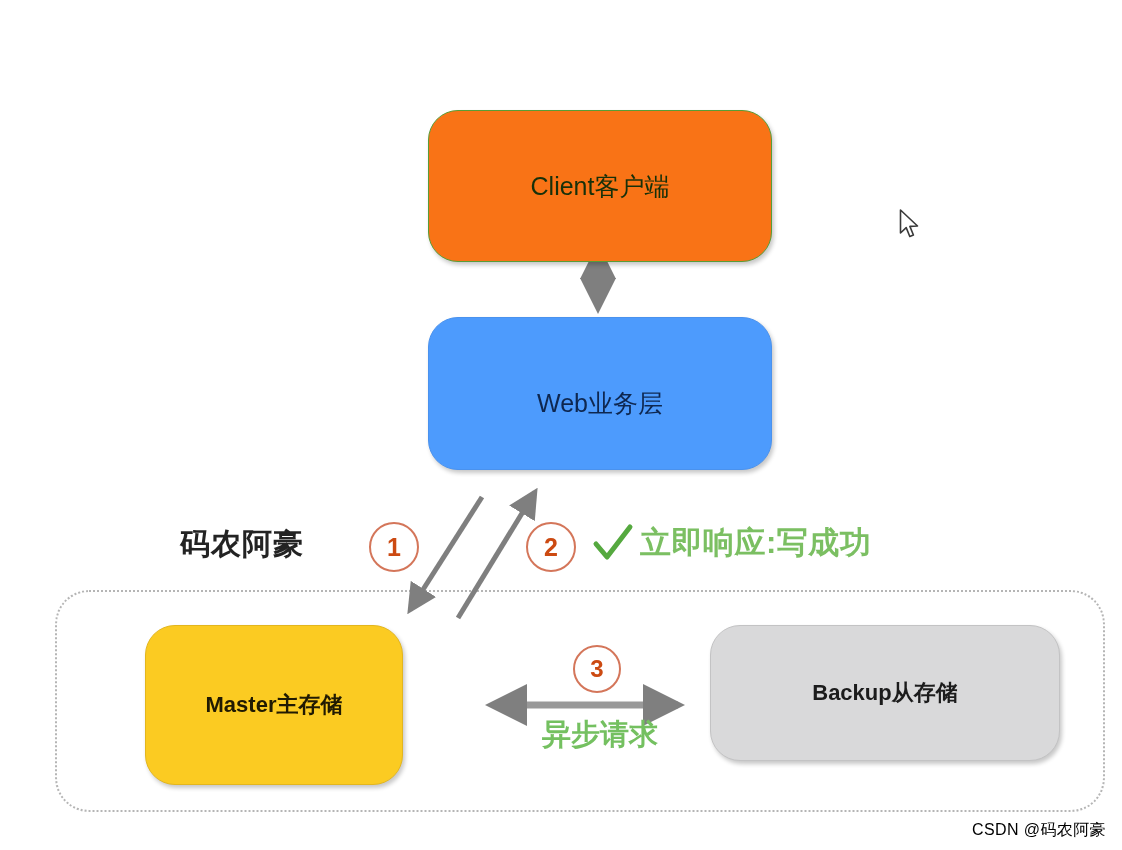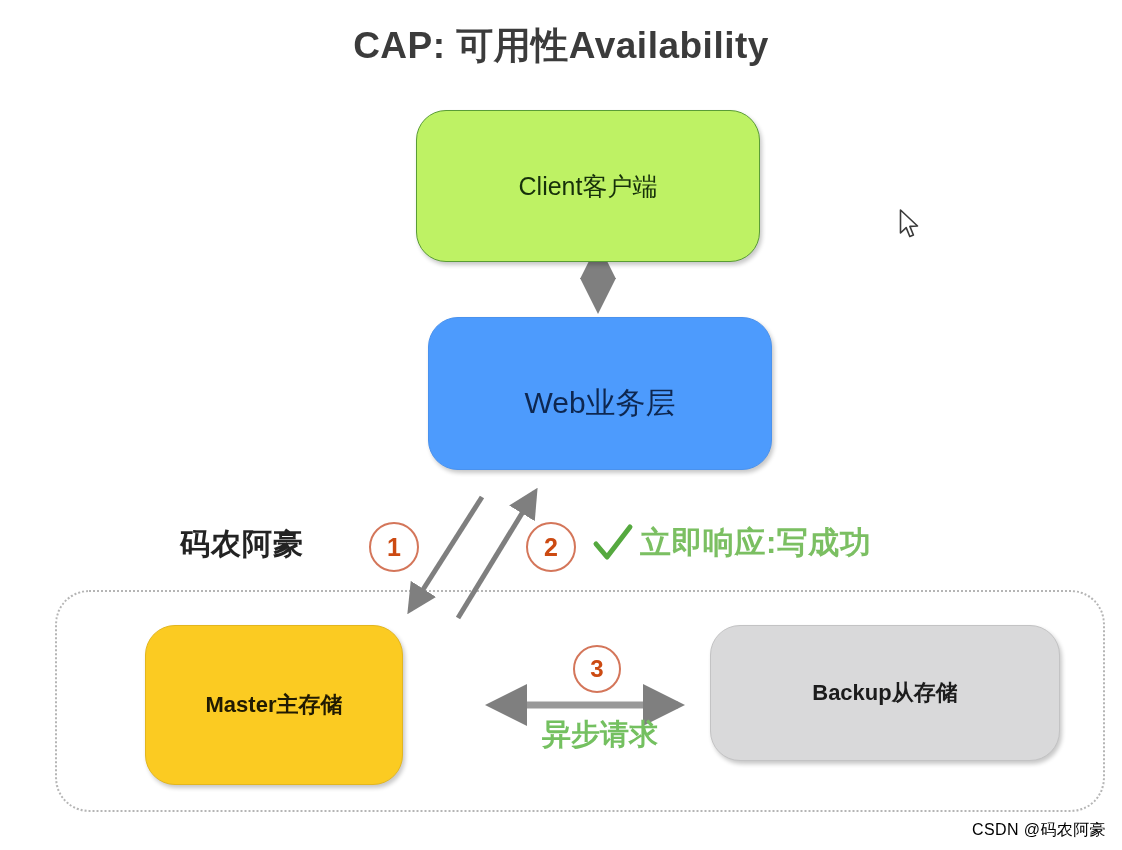--- a/index.html
+++ b/index.html
@@ -42,43 +42,43 @@
     border-radius: 30px;
     box-shadow: 2px 3px 4px rgba(0,0,0,0.22);
     text-align: center;
   }
   .node-label {
     display: block;
     width: 100%;
   }
 
   #node-client {
-    left: 416px;
+    left: 428px;
     top: 110px;
     width: 344px;
     height: 152px;
-    background: #bef264;
+    background: #f97316;
     border: 1px solid #5a9c36;
   }
   #node-client .node-label {
     font-size: 25px;
     color: #16300a;
     font-weight: normal;
   }
 
   #node-web {
     left: 428px;
     top: 317px;
     width: 344px;
     height: 153px;
     background: #4d9bfd;
     border: 1px solid #4a92ee;
   }
   #node-web .node-label {
-    font-size: 30px;
+    font-size: 25px;
     color: #0e2750;
     font-weight: normal;
     margin-top: 20px;
   }
 
   #node-master {
     left: 145px;
     top: 625px;
     width: 258px;
     height: 160px;
@@ -208,21 +208,20 @@
     top: 209px;
     width: 22px;
     height: 32px;
   }
 </style>
 </head>
 <body>
 
 <div id="canvas">
 
-  <div id="page-title">CAP: 可用性Availability</div>
 
   <div id="storage-group"></div>
 
   <svg id="arrow-layer" viewBox="0 0 1122 850" xmlns="http://www.w3.org/2000/svg">
     <defs>
       <marker id="arrow-up" markerWidth="7" markerHeight="7" refX="3.5" refY="6" orient="auto-start-reverse" markerUnits="strokeWidth">
         <path d="M0,7 L3.5,0 L7,7 z" fill="#7f7f7f"></path>
       </marker>
       <marker id="head-end" markerWidth="6" markerHeight="6" refX="5" refY="3" orient="auto" markerUnits="strokeWidth">
         <path d="M0,0 L6,3 L0,6 z" fill="#7f7f7f"></path>

